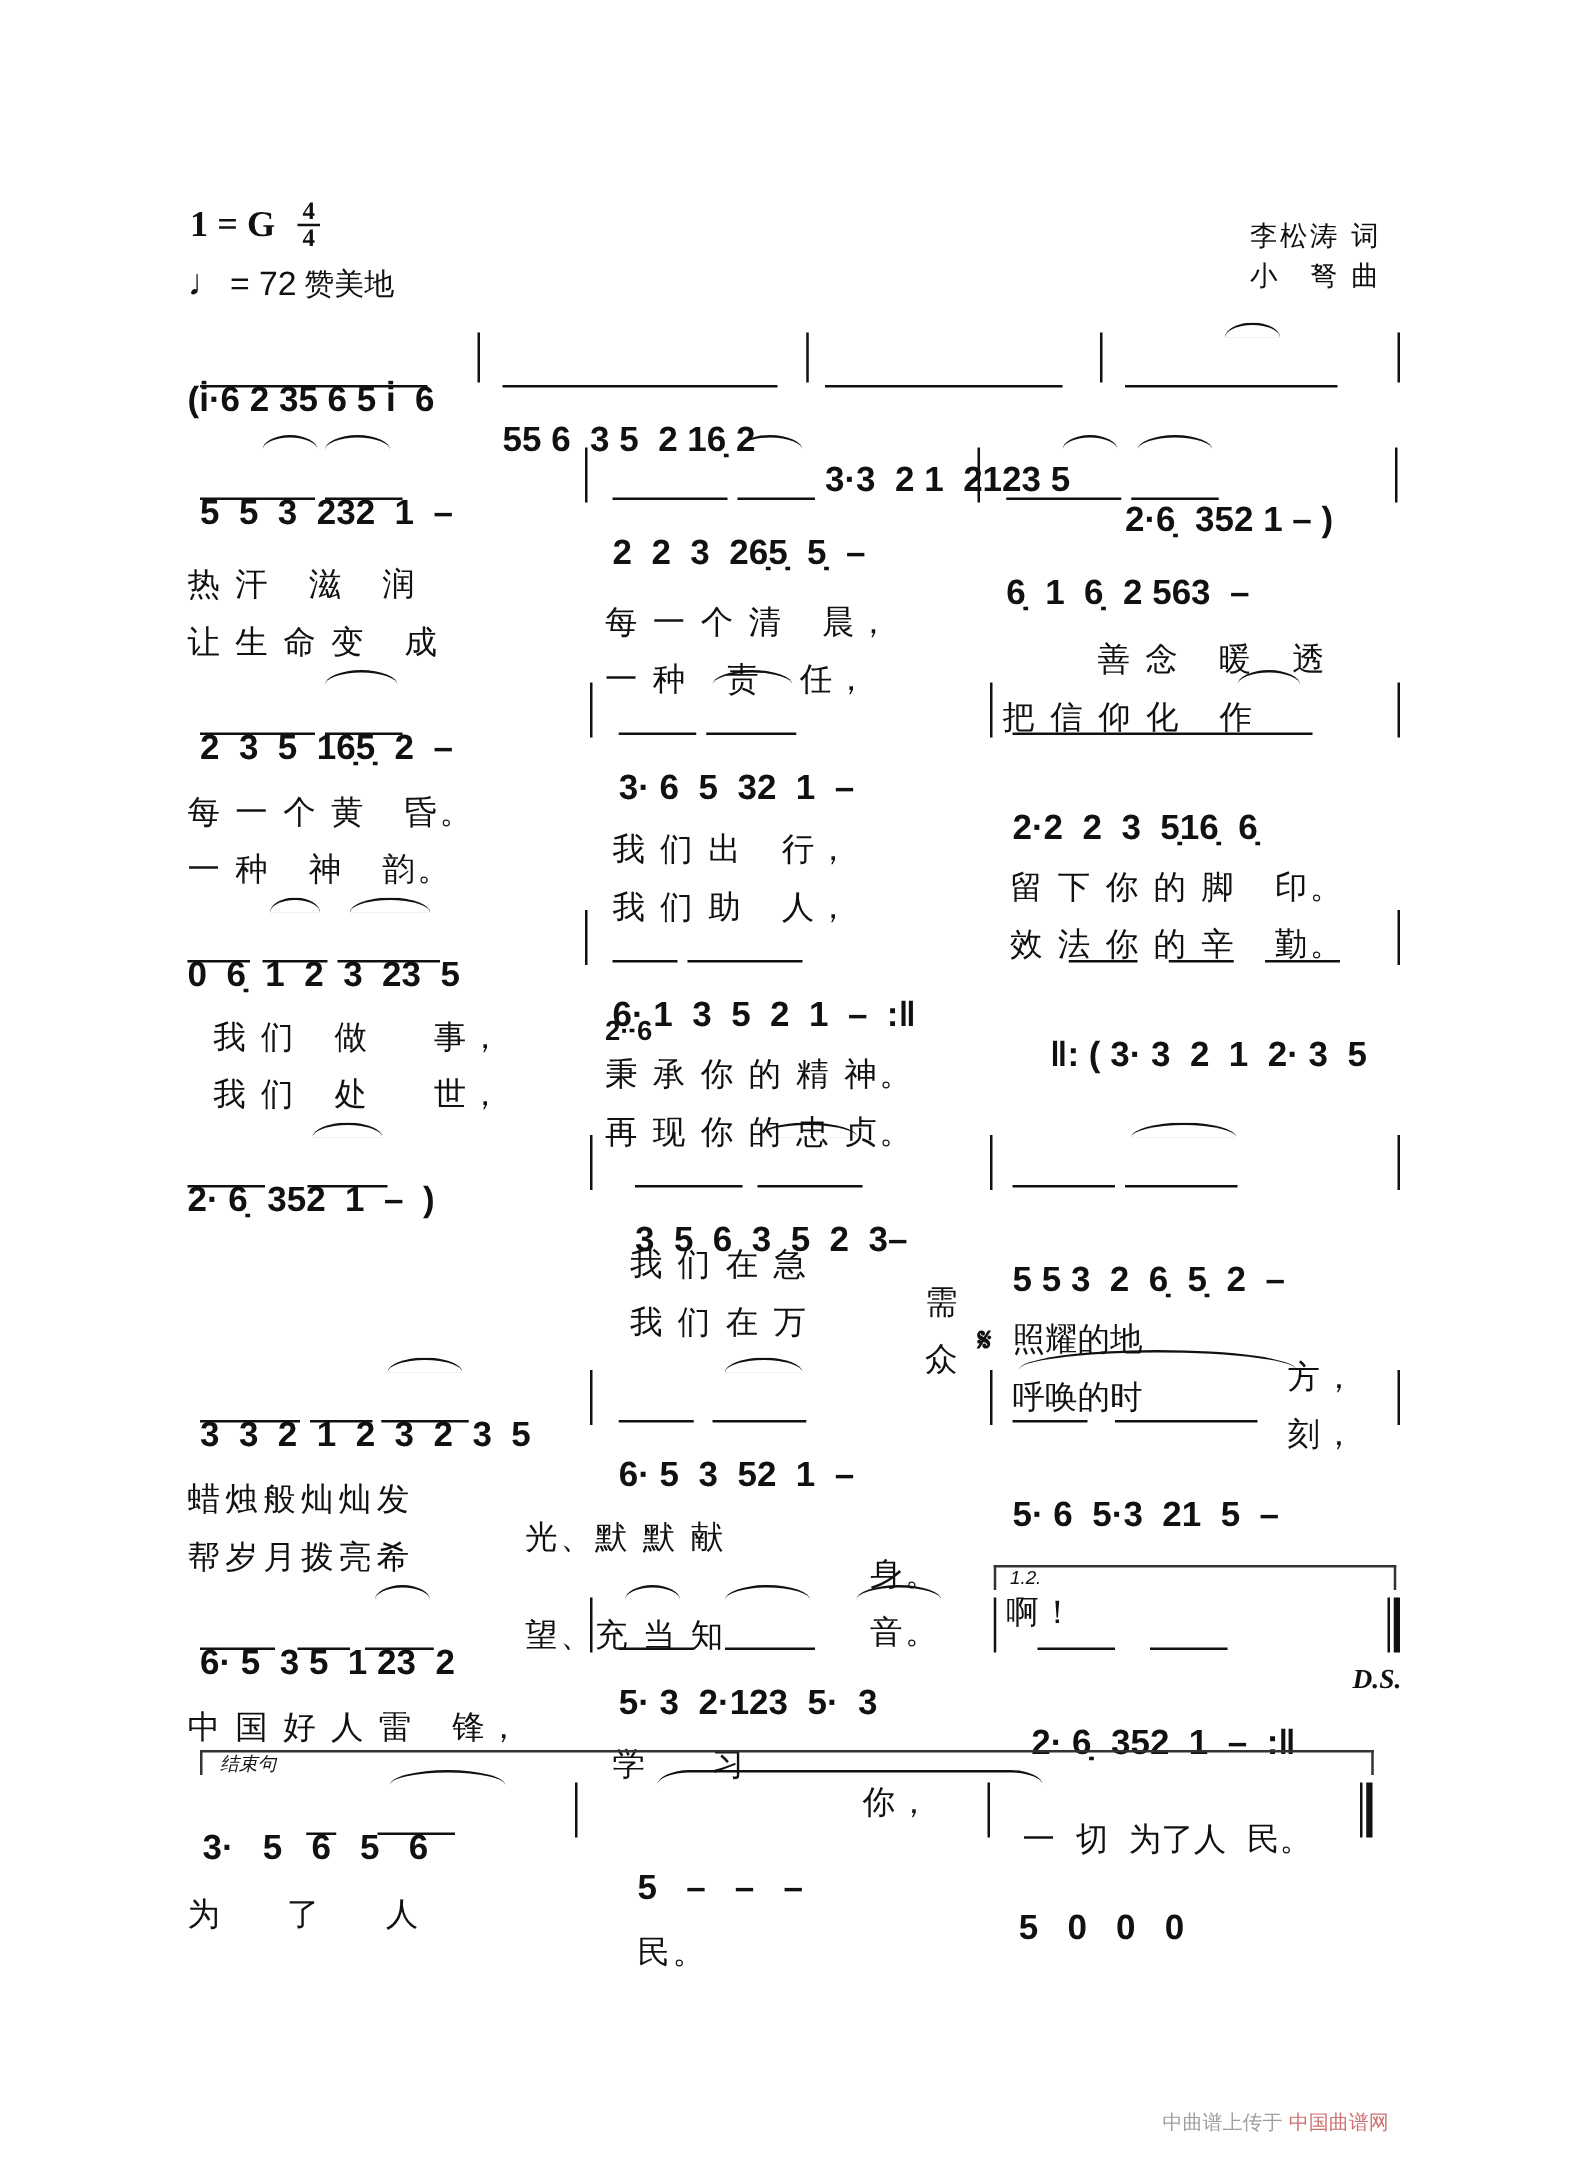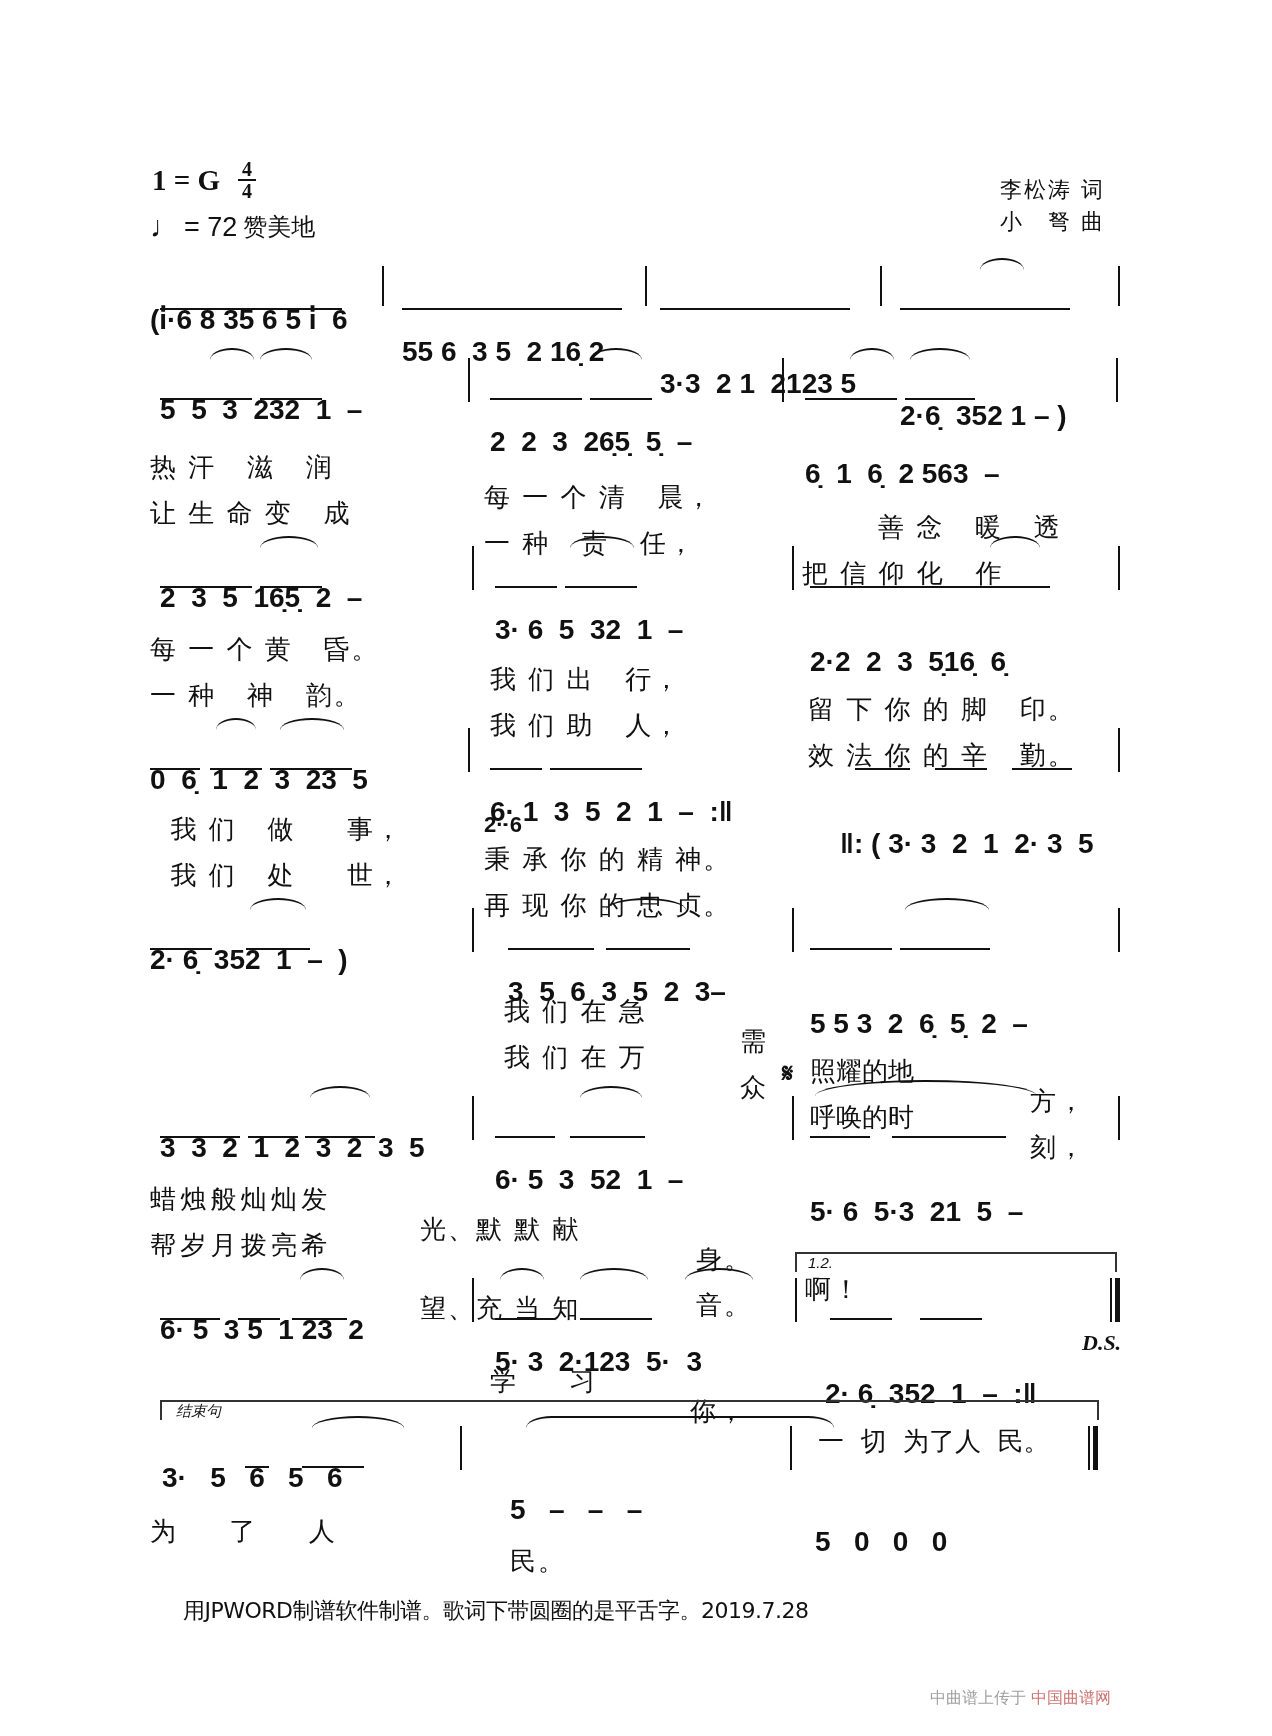--- a/index.html
+++ b/index.html
@@ -53,21 +53,21 @@
     <span class="expr">赞美地</span>
   </div>
 
   <div class="credits">
     <div>李松涛 词</div>
     <div>小　弩 曲</div>
   </div>
 
   <div class="row" style="top:272px;">
     <div class="notes" style="top:0;">
-      <span class="seg" style="left:0;">(i̇·6 8 35 6 5 i̇  6</span>
+      <span class="seg" style="left:0;">(i̇·6 2 35 6 5 i̇  6</span>
       <span class="seg" style="left:252px;">55 6  3 5  2 16̣ 2</span>
       <span class="seg" style="left:510px;">3·3  2 1  2123 5</span>
       <span class="seg" style="left:750px;">2·6̣  352 1 – )</span>
     </div>
     <div class="bar" style="left:232px;top:-6px;height:40px;"></div>
     <div class="bar" style="left:495px;top:-6px;height:40px;"></div>
     <div class="bar" style="left:730px;top:-6px;height:40px;"></div>
     <div class="bar" style="left:968px;top:-6px;height:40px;"></div>
     <div class="ul" style="left:10px;top:36px;width:182px;"></div>
     <div class="ul" style="left:252px;top:36px;width:220px;"></div>
@@ -251,20 +251,21 @@
     <div class="ul" style="left:142px;top:36px;width:55px;"></div>
     <div class="ul" style="left:345px;top:36px;width:60px;"></div>
     <div class="ul" style="left:430px;top:36px;width:72px;"></div>
     <div class="ul" style="left:680px;top:36px;width:62px;"></div>
     <div class="ul" style="left:770px;top:36px;width:62px;"></div>
     <div class="slur" style="left:150px;top:-14px;width:44px;"></div>
     <div class="slur" style="left:350px;top:-14px;width:44px;"></div>
     <div class="slur" style="left:430px;top:-14px;width:68px;"></div>
     <div class="slur" style="left:535px;top:-14px;width:68px;"></div>
     <div class="lyr" style="top:52px;">
+      <span class="seg" style="left:0;">中 国 好 人 雷   锋，</span>
       <span class="seg" style="left:340px;">学     习</span>
       <span class="seg" style="left:540px;">你，</span>
       <span class="seg" style="left:668px;letter-spacing:0;">一  切  为了人  民。</span>
     </div>
   </div>
 
   <div class="row" style="top:1430px;">
     <div class="volta" style="left:10px;top:-30px;width:935px;"></div>
     <div class="volta-label" style="left:26px;top:-28px;">结束句</div>
     <div class="notes">
@@ -281,18 +282,17 @@
     <div class="ul" style="left:95px;top:36px;width:24px;"></div>
     <div class="ul" style="left:152px;top:36px;width:62px;"></div>
     <div class="slur" style="left:162px;top:-14px;width:92px;"></div>
     <div class="slur" style="left:376px;top:-14px;width:308px;border-radius:30px 30px 0 0 / 14px 14px 0 0;"></div>
     <div class="lyr" style="top:54px;">
       <span class="seg" style="left:0;">为     了     人</span>
       <span class="seg" style="left:360px;">民。</span>
     </div>
   </div>
 
-  <div class="footer">用JPWORD制谱软件制谱。歌词下带圆圈的是平舌字。2019.7.28</div>
   <div class="watermark">
     <span>中曲谱上传于</span>
     <span class="red">中国曲谱网</span>
   </div>
 </div>
 
 </body></html>

